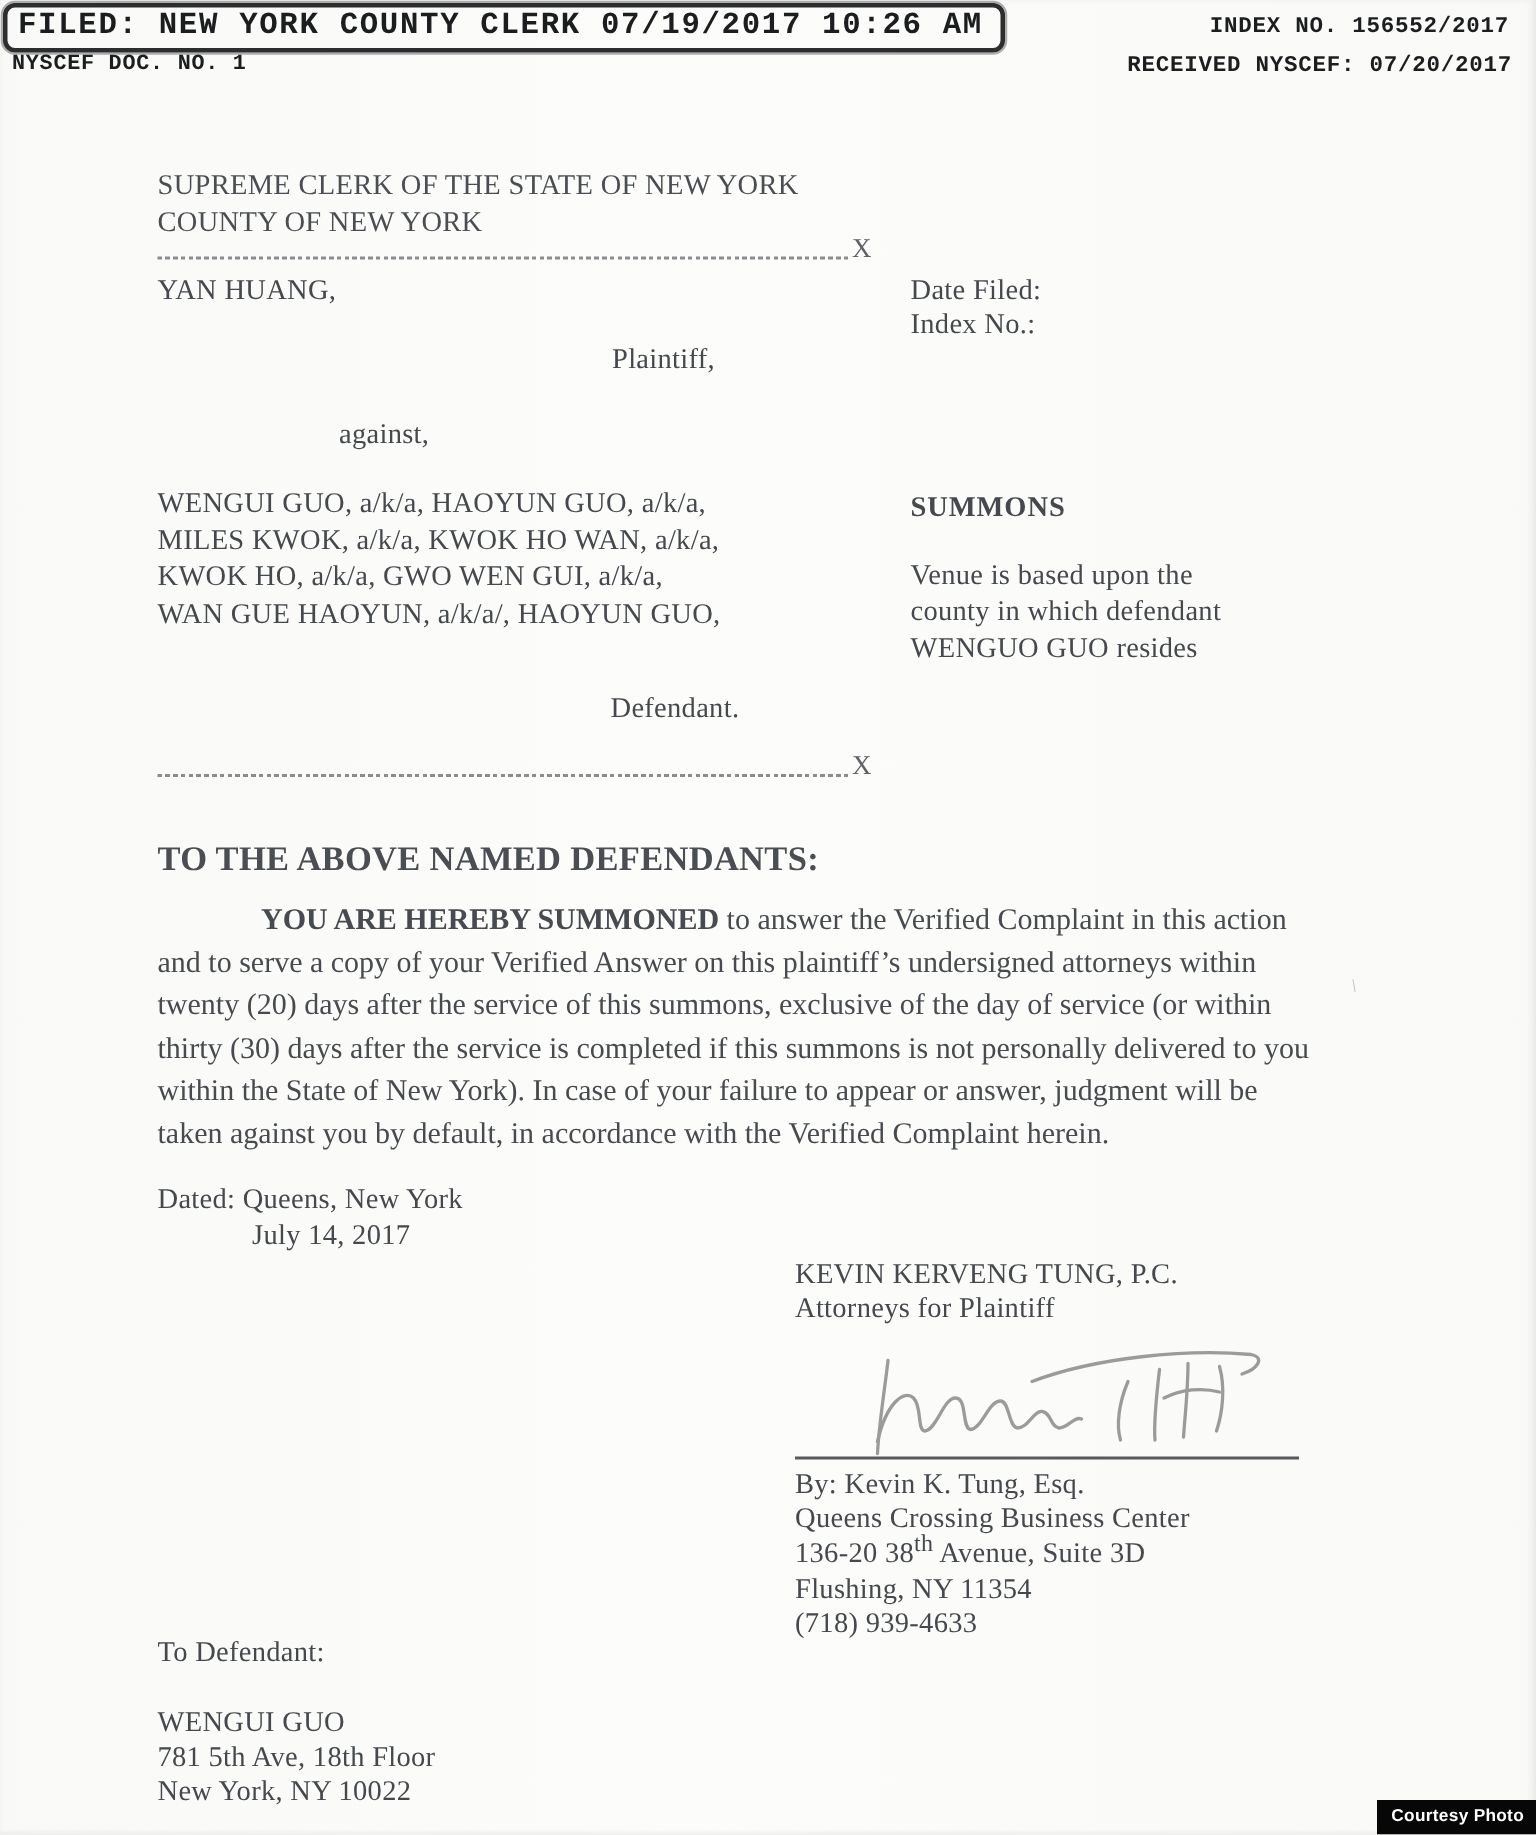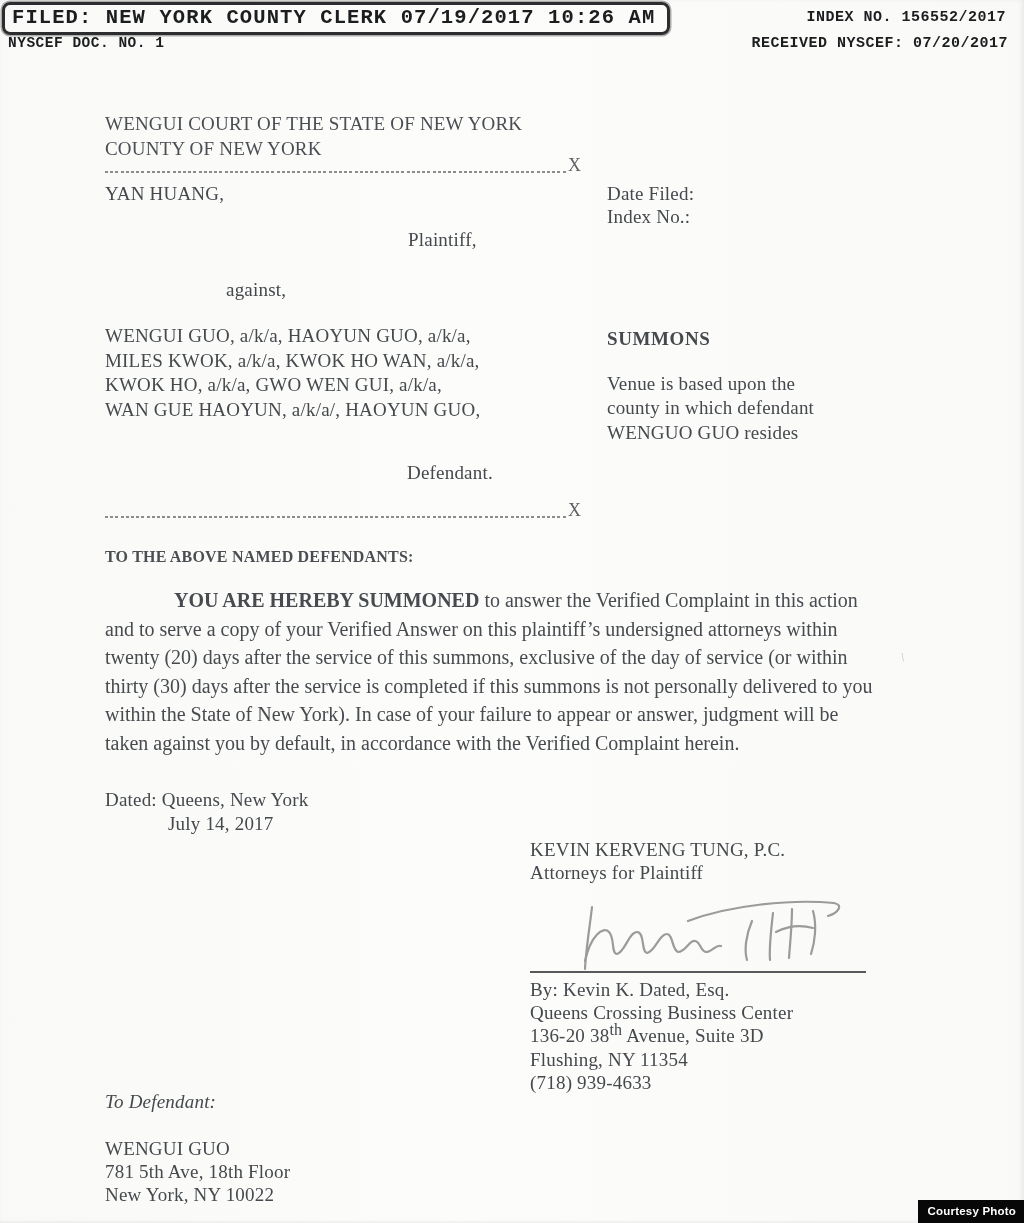--- a/index.html
+++ b/index.html
@@ -47,21 +47,21 @@
 </head>
 <body>
 
 <div class="page">
 
   <div class="abs mono filed-box">FILED: NEW YORK COUNTY CLERK 07/19/2017 10:26 AM</div>
   <div class="abs mono index-no">INDEX NO. 156552/2017</div>
   <div class="abs mono doc-no">NYSCEF DOC. NO. 1</div>
   <div class="abs mono received">RECEIVED NYSCEF: 07/20/2017</div>
 
-  <div class="abs t19" style="left:105px; top:112px; color:#4a4e53;">WENGUI COURT OF THE STATE OF NEW YORK</div>
+  <div class="abs t19" style="left:105px; top:112px; color:#4a4e53;">SUPREME CLERK OF THE STATE OF NEW YORK</div>
   <div class="abs t19" style="left:105px; top:137px; color:#4a4e53;">COUNTY OF NEW YORK</div>
 
   <div class="abs divider" style="left:105px; top:158px;">
     <span class="dashes"></span>
     <span class="div-x">X</span>
   </div>
 
   <div class="abs t19" style="left:105px; top:182px;">YAN HUANG,</div>
   <div class="abs t19" style="left:607px; top:182px;">Date Filed:</div>
   <div class="abs t19" style="left:607px; top:205px;">Index No.:</div>
@@ -83,23 +83,23 @@
     <div>WENGUO GUO resides</div>
   </div>
 
   <div class="abs t19" style="left:407px; top:461px;">Defendant.</div>
 
   <div class="abs divider" style="left:105px; top:503px;">
     <span class="dashes"></span>
     <span class="div-x">X</span>
   </div>
 
-  <div class="abs t19 bold" style="left:105px; top:545px; font-size:16px; color:#4a4e52;">TO THE ABOVE NAMED DEFENDANTS:</div>
+  <div class="abs t19 bold" style="left:105px; top:561px; font-size:23px; color:#4a4e52;">TO THE ABOVE NAMED DEFENDANTS:</div>
 
-  <div class="abs para" style="left:105px; top:586px;">
+  <div class="abs para" style="left:105px; top:599px;">
     <div class="first">
       <span class="bold">YOU ARE HEREBY SUMMONED</span><span> to answer the Verified Complaint in this action</span>
     </div>
     <div>and to serve a copy of your Verified Answer on this plaintiff’s undersigned attorneys within</div>
     <div>twenty (20) days after the service of this summons, exclusive of the day of service (or within</div>
     <div>thirty (30) days after the service is completed if this summons is not personally delivered to you</div>
     <div>within the State of New York). In case of your failure to appear or answer, judgment will be</div>
     <div>taken against you by default, in accordance with the Verified Complaint herein.</div>
   </div>
 
@@ -120,28 +120,28 @@
         <path d="M222,28 C216,42 214,57 217,67"></path>
         <path d="M243,20 C241,37 239,55 240,67"></path>
         <path d="M262,16 C262,33 260,51 259,65"></path>
         <path d="M246,39 C258,33 272,32 283,35"></path>
         <path d="M283,18 C287,32 285,49 281,61"></path>
       </g>
     </svg>
   </div>
 
   <div class="abs t19 lines" style="left:530px; top:978px; line-height:23.2px;">
-    <div>By: Kevin K. Dated, Esq.</div>
+    <div>By: Kevin K. Tung, Esq.</div>
     <div>Queens Crossing Business Center</div>
     <div><span>136-20 38</span><sup>th</sup><span> Avenue, Suite 3D</span></div>
     <div>Flushing, NY 11354</div>
     <div>(718) 939-4633</div>
   </div>
 
-  <div class="abs t19" style="left:105px; top:1090px;font-style:italic;">To Defendant:</div>
+  <div class="abs t19" style="left:105px; top:1090px;">To Defendant:</div>
   <div class="abs t19 lines" style="left:105px; top:1137px; line-height:23.2px;">
     <div>WENGUI GUO</div>
     <div>781 5th Ave, 18th Floor</div>
     <div>New York, NY 10022</div>
   </div>
 
   <div class="abs badge">Courtesy Photo</div>
 
 </div>
 

